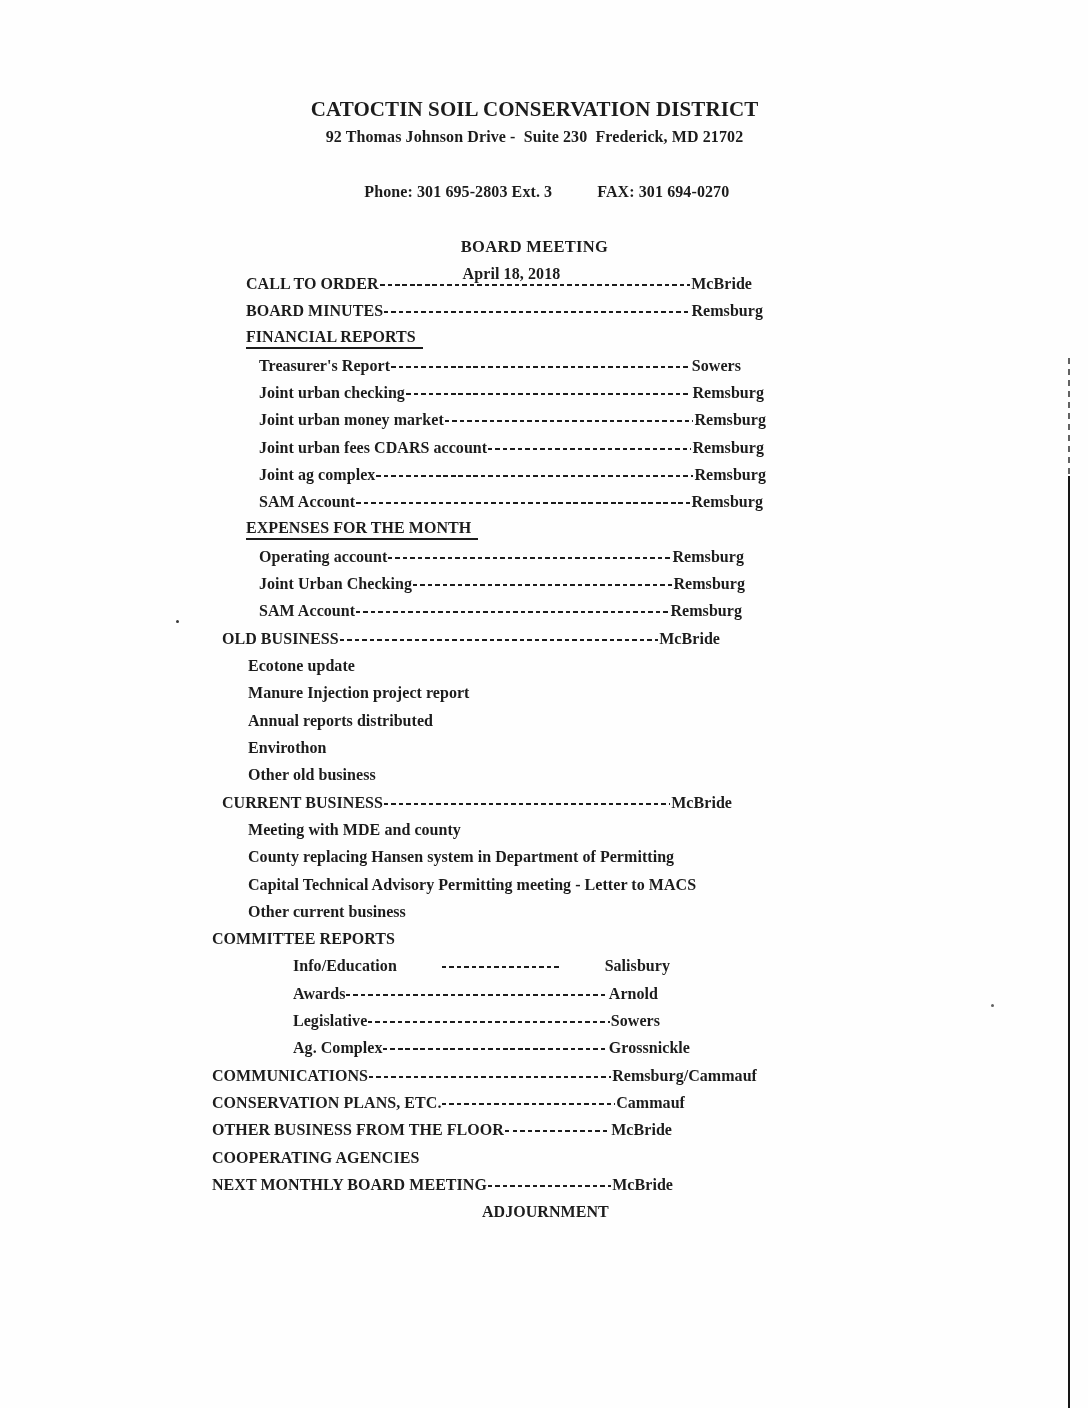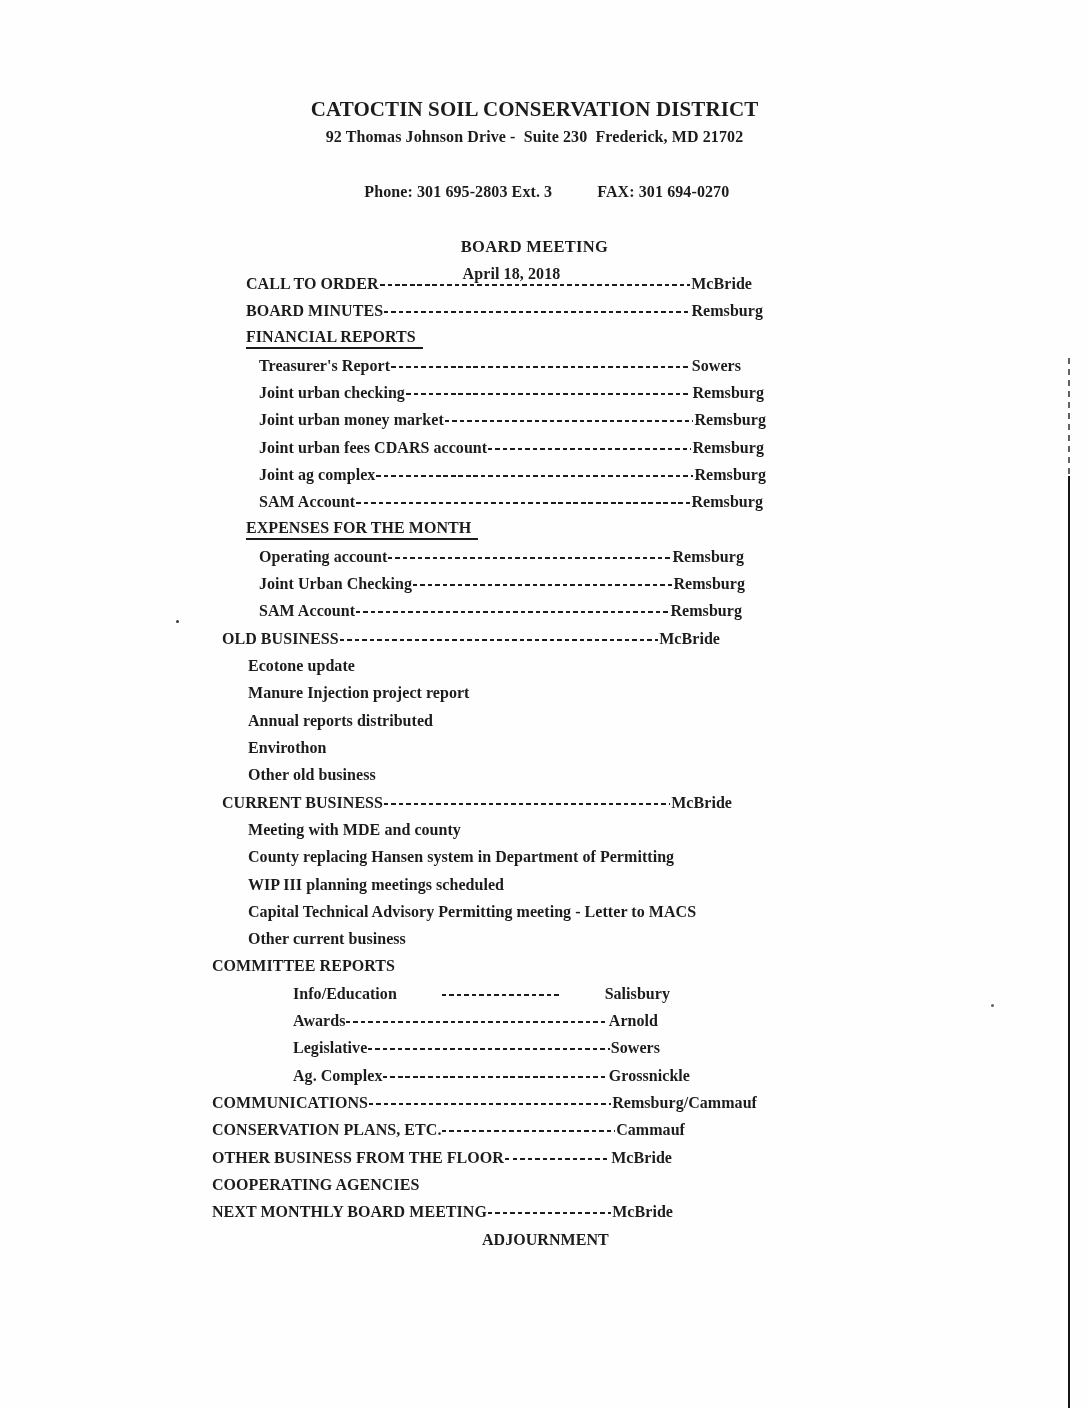--- a/index.html
+++ b/index.html
@@ -208,24 +208,20 @@
     </div>
       <div class="row ind3">
       <span class="label">Meeting with MDE and county</span>
 
     </div>
       <div class="row ind3">
       <span class="label">County replacing Hansen system in Department of Permitting</span>
 
     </div>
       <div class="row ind3">
-      <span class="label">WIP III planning meetings scheduled</span>
-
-    </div>
-      <div class="row ind3">
       <span class="label">Capital Technical Advisory Permitting meeting - Letter to MACS</span>
 
     </div>
       <div class="row ind3">
       <span class="label">Other current business</span>
 
     </div>
       <div class="row ind0">
       <span class="label">COMMITTEE REPORTS</span>
 

